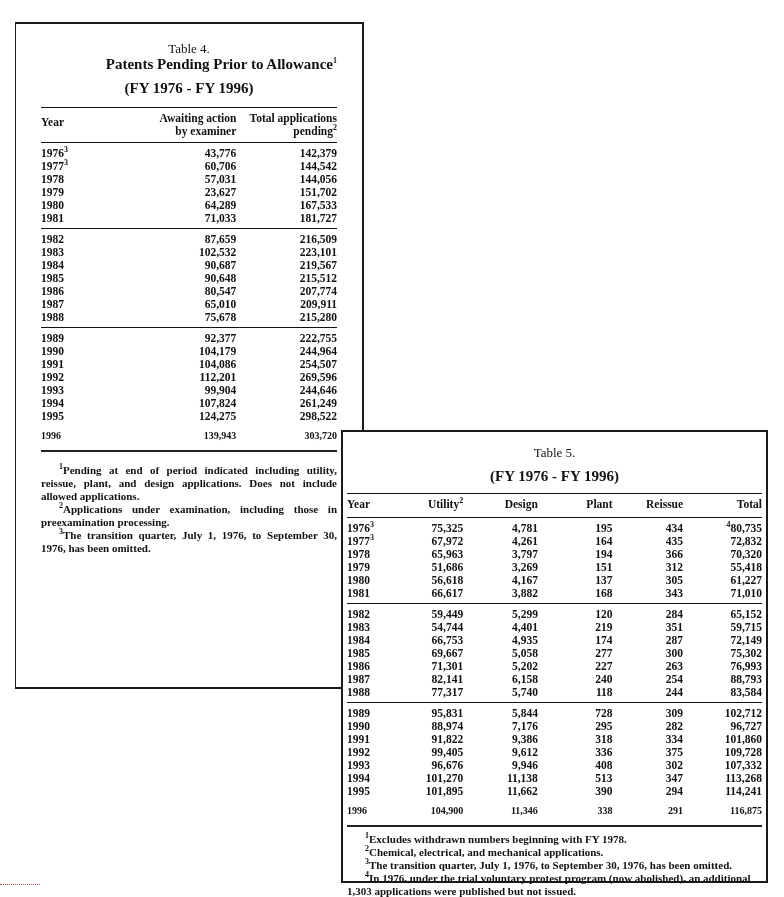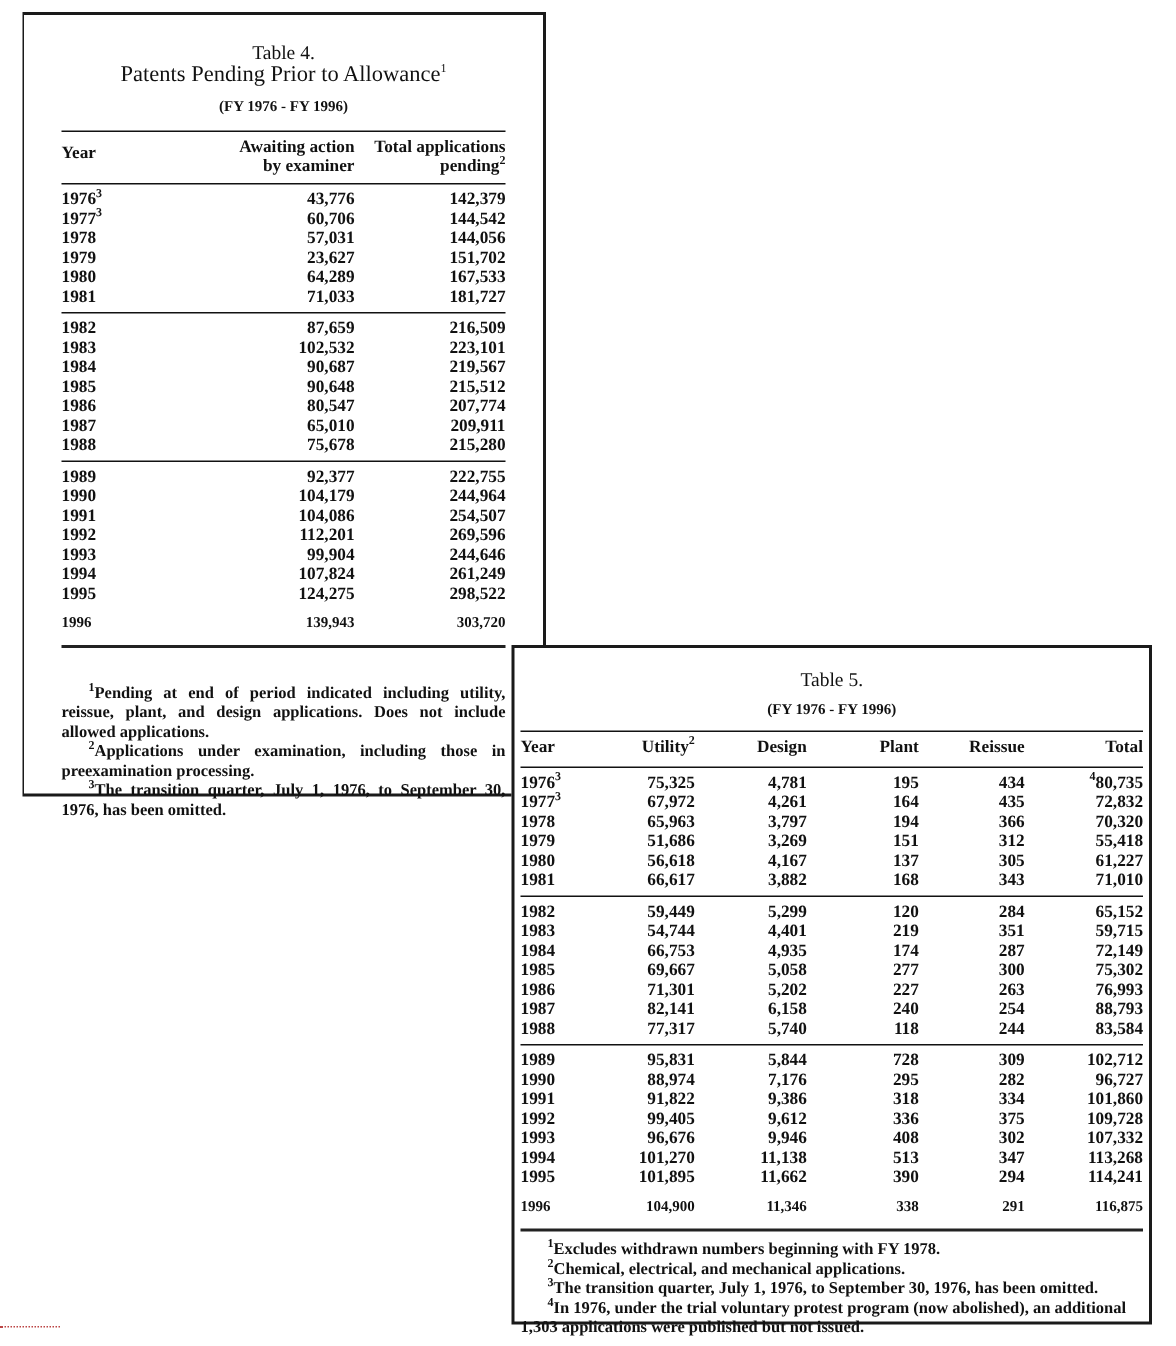--- a/index.html
+++ b/index.html
@@ -5,25 +5,25 @@
   html, body { margin:0; padding:0; }
   body {
     width:784px; height:897px; position:relative; background:#ffffff;
     font-family:"Liberation Serif", "DejaVu Serif", serif; color:#111;
     overflow:hidden;
   }
   .panel {
     position:absolute; background:#fff; border:2px solid #1a1a1a;
     box-sizing:border-box;
   }
-  #t4 { left:15px; top:8px; width:349px; height:523px; border-left-width:1px; }
+  #t4 { left:15px; top:22px; width:349px; height:667px; border-left-width:1px; }
   #t5 { left:341px; top:430px; width:427px; height:453px; }
   .caption { text-align:center; font-size:13px; line-height:14px; }
-  .title { text-align:center; font-size:15px; font-weight:normal; line-height:16px; }
-  .subtitle { text-align:center; font-size:10px; font-weight:bold; }
+  .title { text-align:right; font-size:15px; font-weight:bold; line-height:16px; }
+  .subtitle { text-align:center; font-size:15px; font-weight:bold; }
   sup { font-size:8px; line-height:0; vertical-align:super; }
   .rule { border-top:1.5px solid #111; }
   .rule-thick { border-top:2.5px solid #222; }
   table { border-collapse:collapse; width:100%; }
   td, th { padding:0; font-size:11.5px; line-height:13px; font-weight:bold; }
   th { font-weight:bold; vertical-align:bottom; }
   .num { text-align:right; }
   .yr { text-align:left; }
   .total td { font-size:10px; font-weight:900; padding-top:6px; padding-bottom:6px; }
   .notes { font-size:11px; line-height:13px; font-weight:bold; text-align:justify; }
@@ -169,21 +169,21 @@
             <td class="num">298,522</td>
           </tr>
           <tr class="total">
             <td class="yr">1996</td>
             <td class="num">139,943</td>
             <td class="num">303,720</td>
           </tr>
         </tbody>
     </table>
     <div class="rule-thick" style="margin-top:2px;"></div>
-    <div class="notes" id="t4-notes" style="margin-top:24px;">
+    <div class="notes" id="t4-notes" style="margin-top:12px;">
         <p><sup>1</sup><span>Pending at end of period indicated including utility, reissue, plant, and design applications. Does not include allowed applications.</span></p>
         <p><sup>2</sup><span>Applications under examination, including those in preexamination processing.</span></p>
         <p><sup>3</sup><span>The transition quarter, July 1, 1976, to September 30, 1976, has been omitted.</span></p>
       </div>
   </div>
 </div>
 
 <div class="panel" id="t5">
   <div style="padding:14px 4px 0 4px;">
     <div class="caption">Table 5.</div>

